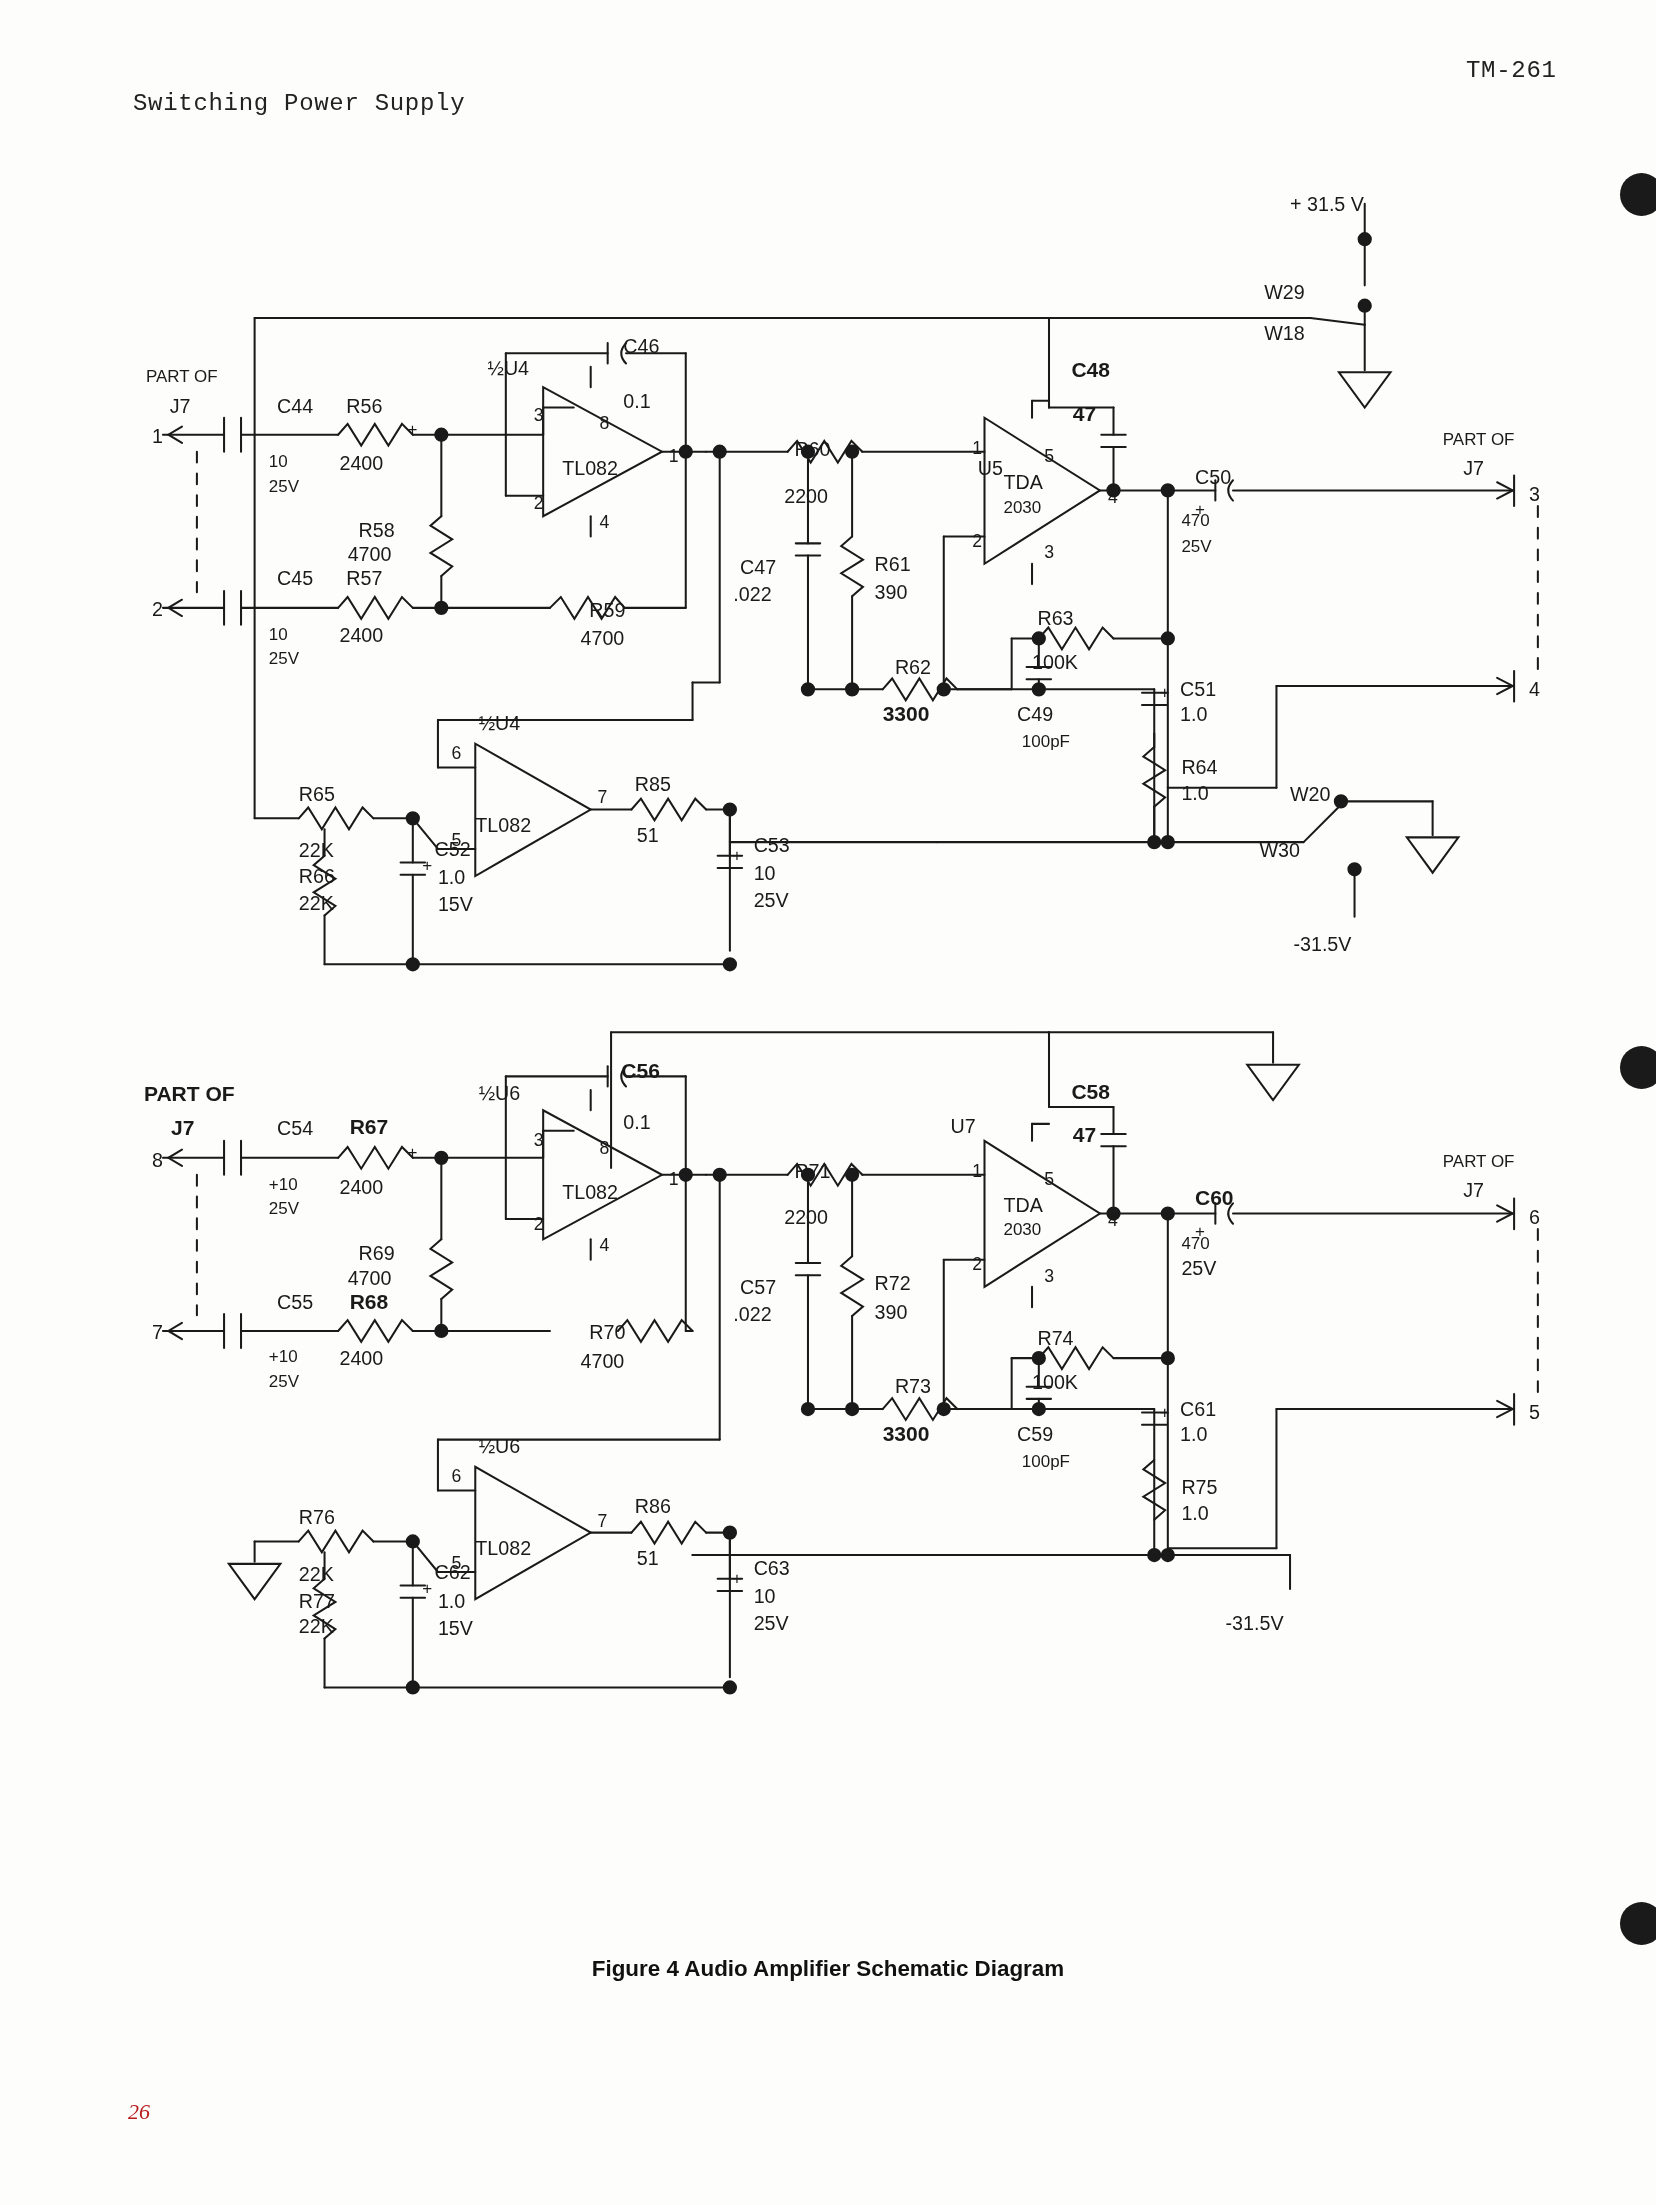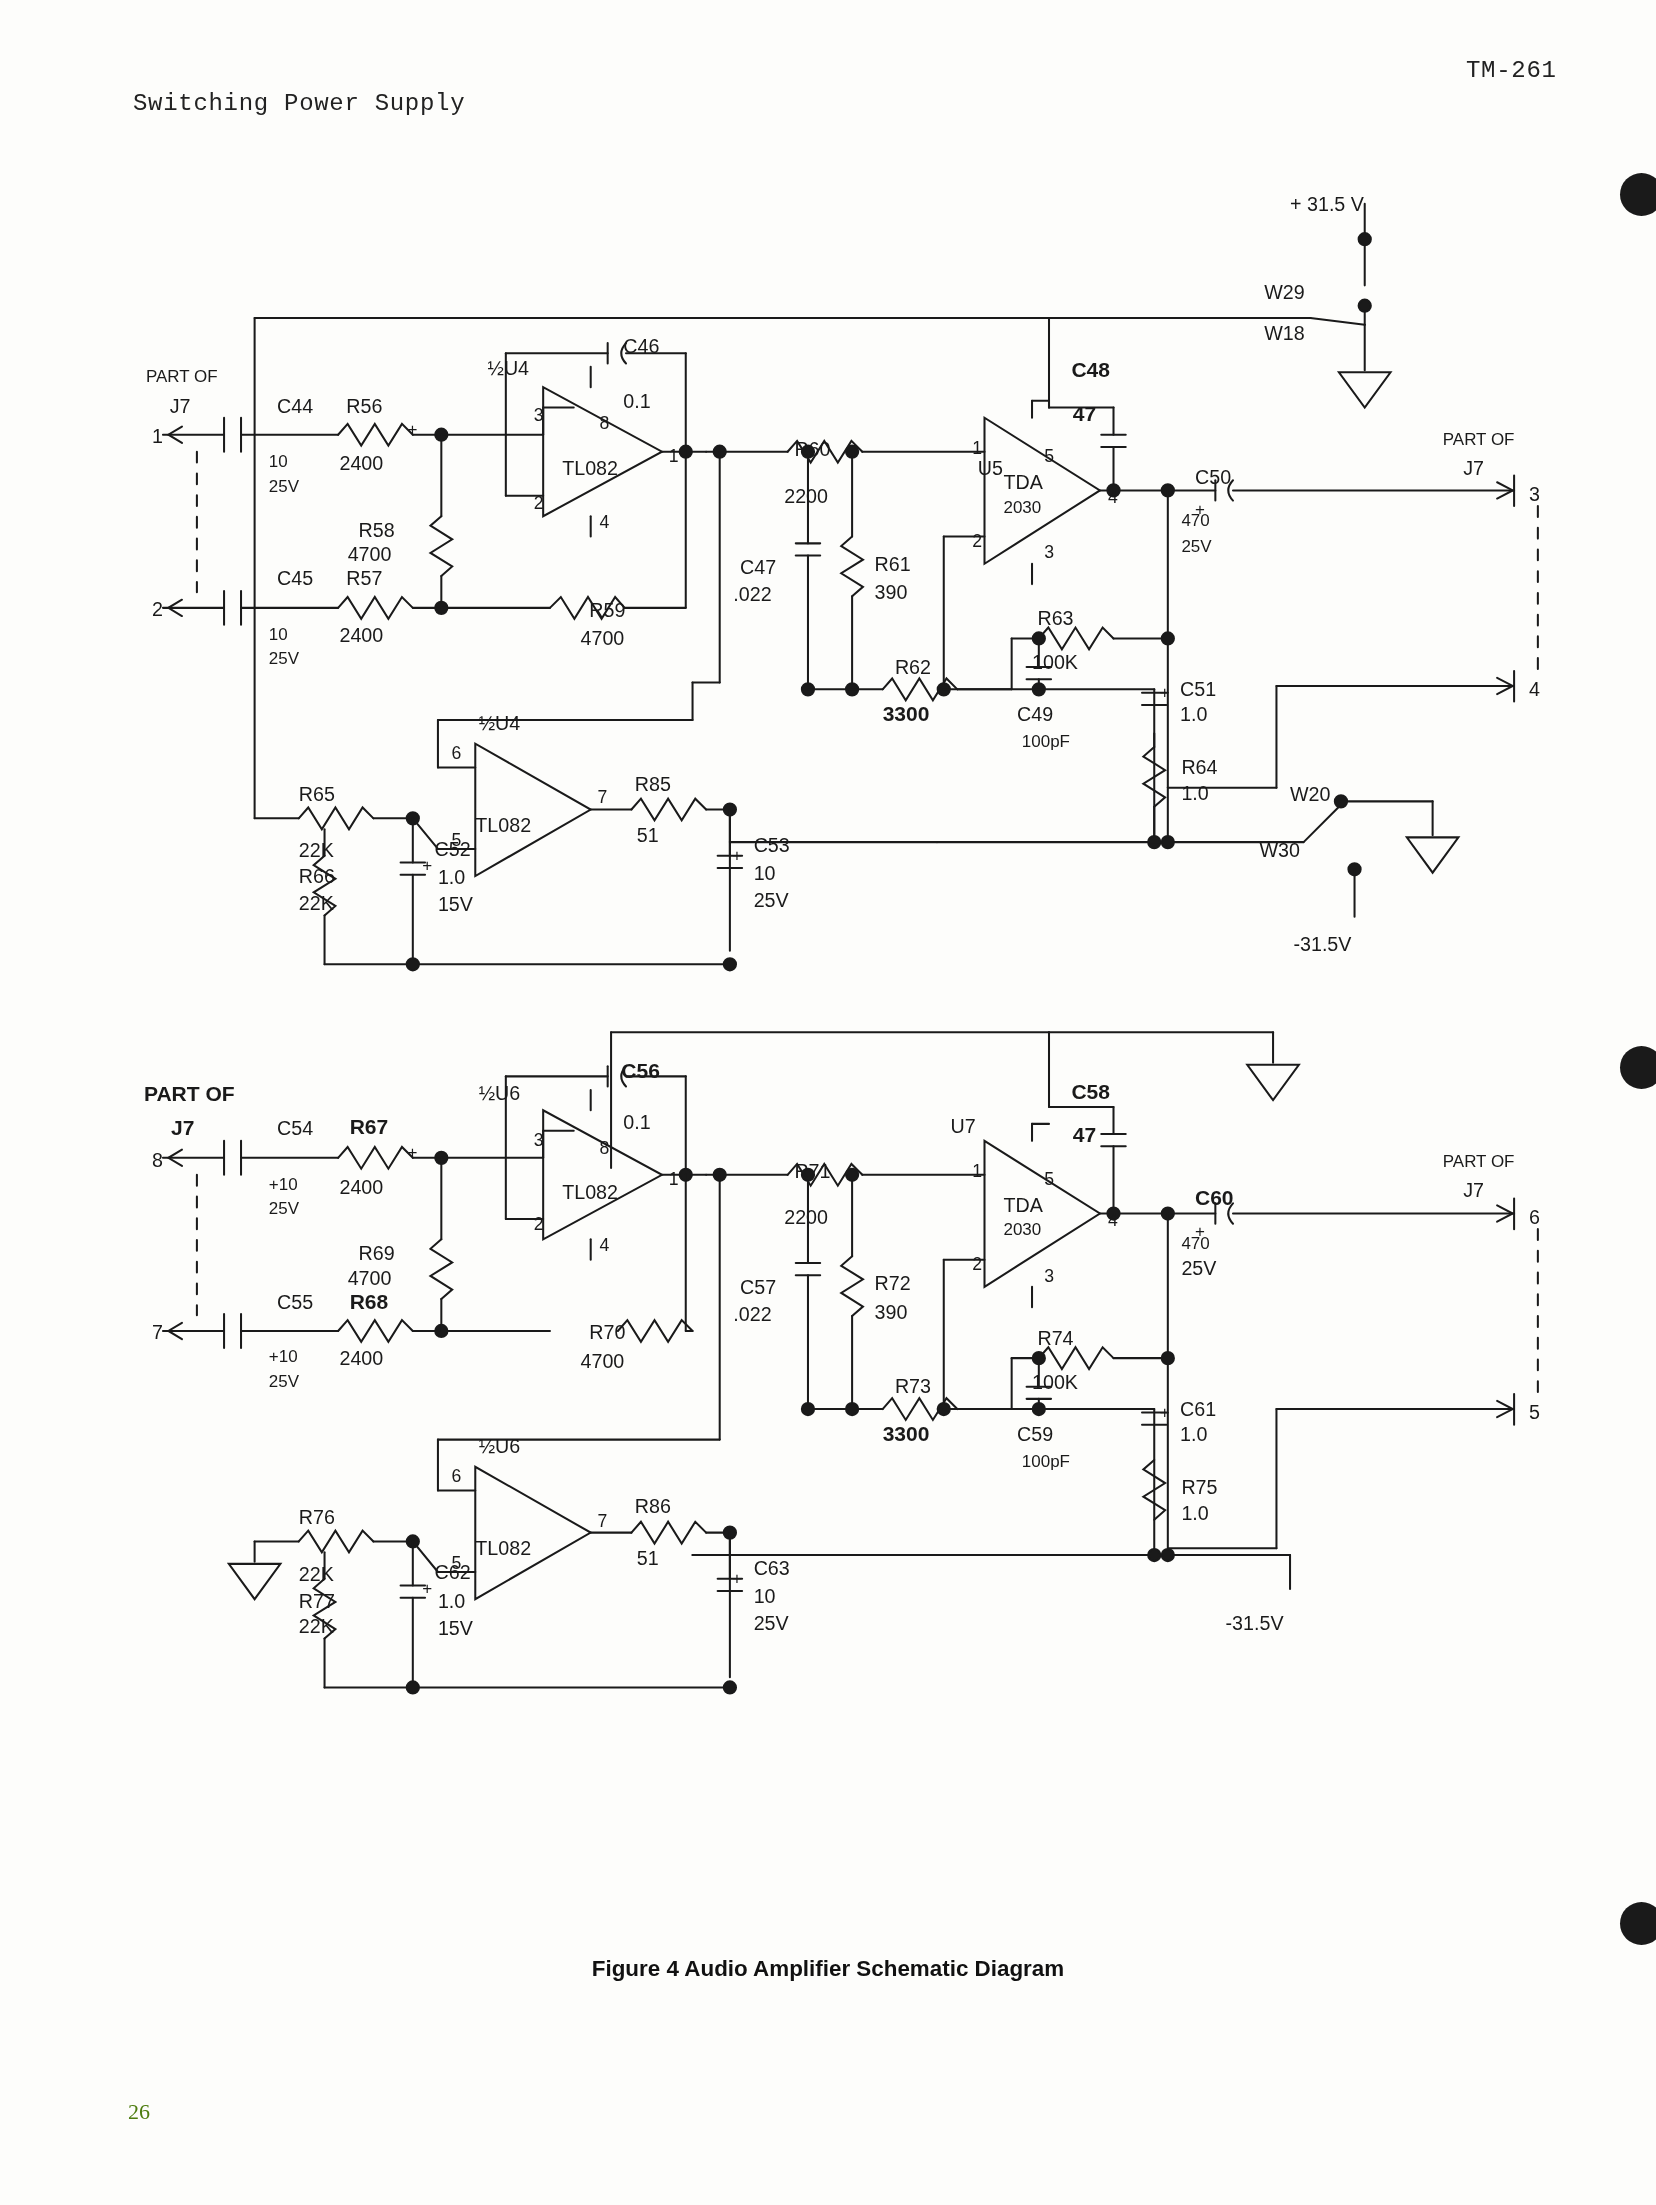--- a/index.html
+++ b/index.html
@@ -2,21 +2,21 @@
 <html style="font-size:11px"><head>
 <meta charset="utf-8">
 <style>
   html,body{margin:0;padding:0;background:#ffffff;}
   body{width:1656px;height:2205px;position:relative;font-family:"Liberation Sans",sans-serif;color:#111;}
   .page{position:absolute;inset:0;background:#fdfdfb;}
   
   .hdr-left{position:absolute;left:133px;top:58px;font-family:"Liberation Mono",monospace;font-size:24px;letter-spacing:0.7px;color:#222;margin-top:32px;}
   .hdr-right{position:absolute;left:1466px;top:57px;font-family:"Liberation Mono",monospace;font-size:24px;letter-spacing:0.7px;color:#222;}
   .figcap{position:absolute;left:0;top:1956px;width:1656px;text-align:center;font-size:22.4px;font-weight:bold;color:#111;}
-  .pageno{position:absolute;left:128px;top:2099px;font-family:"Liberation Serif",serif;font-size:22px;color:#4d7c0f;}
+  .pageno{position:absolute;left:128px;top:2099px;font-family:"Liberation Serif",serif;font-size:22px;color:#b91c1c;font-style:italic;}
   
   .hole{position:absolute;right:-6.8px;width:43px;height:43px;border-radius:50%;background:#1a1a1a;}
   svg{position:absolute;left:0;top:0;}
   text{font-family:"Liberation Sans",sans-serif;fill:#1a1a1a;}
   .lbl{font-size:29px;}
   .lbl-s{font-size:25px;}
   .lbl-b{font-size:31px;font-weight:bold;}
   .lbl-pin{font-size:26px;}
 </style>
 </head>

